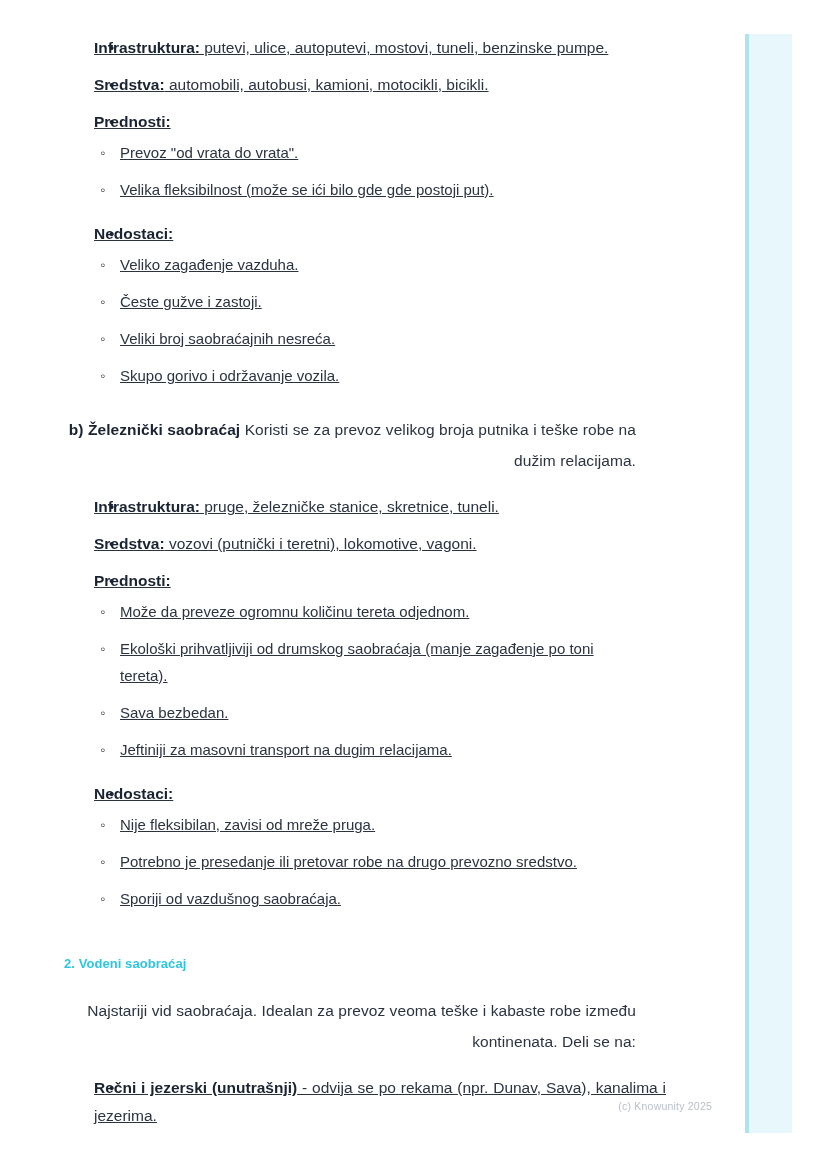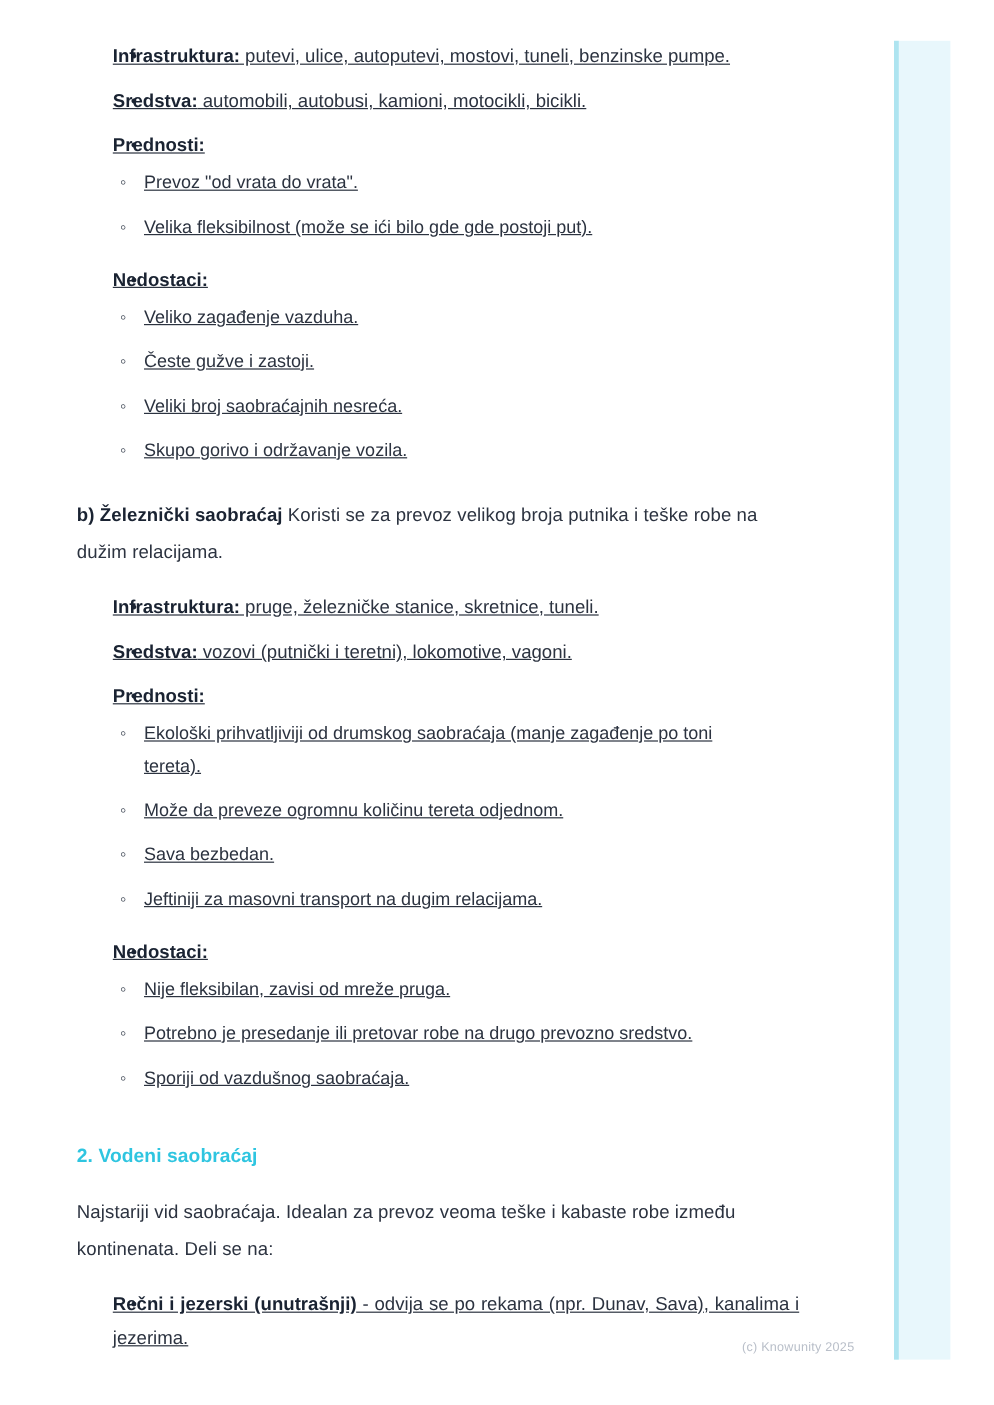--- a/index.html
+++ b/index.html
@@ -39,30 +39,31 @@
   }
 
   
   p.para {
     margin: 0 0 0 0;
     font-size: 15.5px;
     line-height: 31px;
     color: #2c3340;
     font-weight: 400;
     letter-spacing: 0.005em;
+    text-align: right;
   }
   p.para .lead {
     font-weight: 700;
     color: #1a2332;
   }
 
   
   h2.section-heading {
     margin: 0;
-    font-size: 16px;
+    font-size: 13px;
     line-height: 28px;
     font-weight: 700;
     letter-spacing: 0.005em;
   }
 
   
   ul.lv1 {
     list-style: none;
     margin: 0;
     padding: 0;
@@ -187,22 +188,22 @@
       <span class="row"><span class="lbl" style="color: rgb(26, 35, 50);">Infrastruktura:</span><span class="txt"> pruge, železničke stanice, skretnice, tuneli.</span></span>
     </li>
 
     <li class="item1">
       <span class="row"><span class="lbl" style="color: rgb(26, 35, 50);">Sredstva:</span><span class="txt"> vozovi (putnički i teretni), lokomotive, vagoni.</span></span>
     </li>
 
     <li class="item1">
       <span class="row"><span class="lbl" style="color: rgb(26, 35, 50);">Prednosti:</span></span>
       <ul class="lv2">
+        <li class="item2">Može da preveze ogromnu količinu tereta odjednom.</li>
         <li class="item2">Ekološki prihvatljiviji od drumskog saobraćaja (manje zagađenje po toni tereta).</li>
-        <li class="item2">Može da preveze ogromnu količinu tereta odjednom.</li>
         <li class="item2">Sava bezbedan.</li>
         <li class="item2">Jeftiniji za masovni transport na dugim relacijama.</li>
       </ul>
     </li>
 
     <li class="item1" style="margin-top:17px;">
       <span class="row"><span class="lbl" style="color: rgb(26, 35, 50);">Nedostaci:</span></span>
       <ul class="lv2">
         <li class="item2">Nije fleksibilan, zavisi od mreže pruga.</li>
         <li class="item2" style="width:520px;">Potrebno je presedanje ili pretovar robe na drugo prevozno sredstvo.</li>
@@ -223,13 +224,13 @@
   <div class="gap-md"></div>
 
   <ul class="lv1">
     <li class="item1 justify" style="width:572px;">
       <span class="row"><span class="lbl" style="color: rgb(26, 35, 50);">Rečni i jezerski (unutrašnji)</span><span class="txt"> - odvija se po rekama (npr. Dunav, Sava), kanalima i jezerima.</span></span>
     </li>
   </ul>
 
 </div>
 
-<div id="footer-note" style="color: rgb(185, 191, 201); margin-top: 17px;">(c) Knowunity 2025</div>
+<div id="footer-note" style="color: rgb(185, 191, 201);">(c) Knowunity 2025</div>
 
 </body></html>

